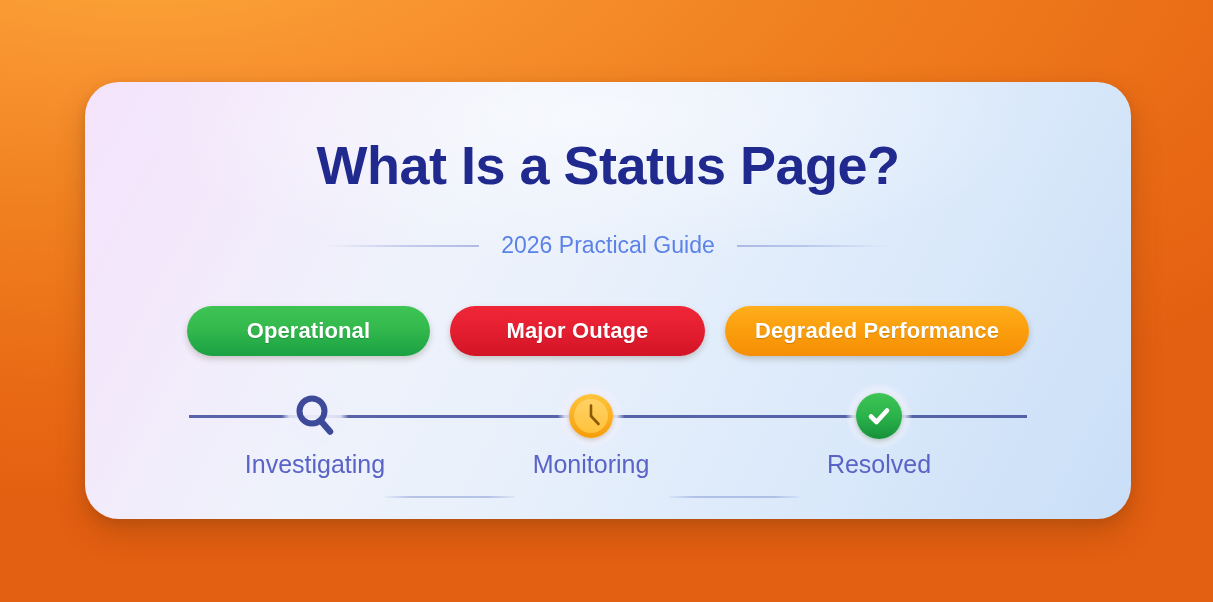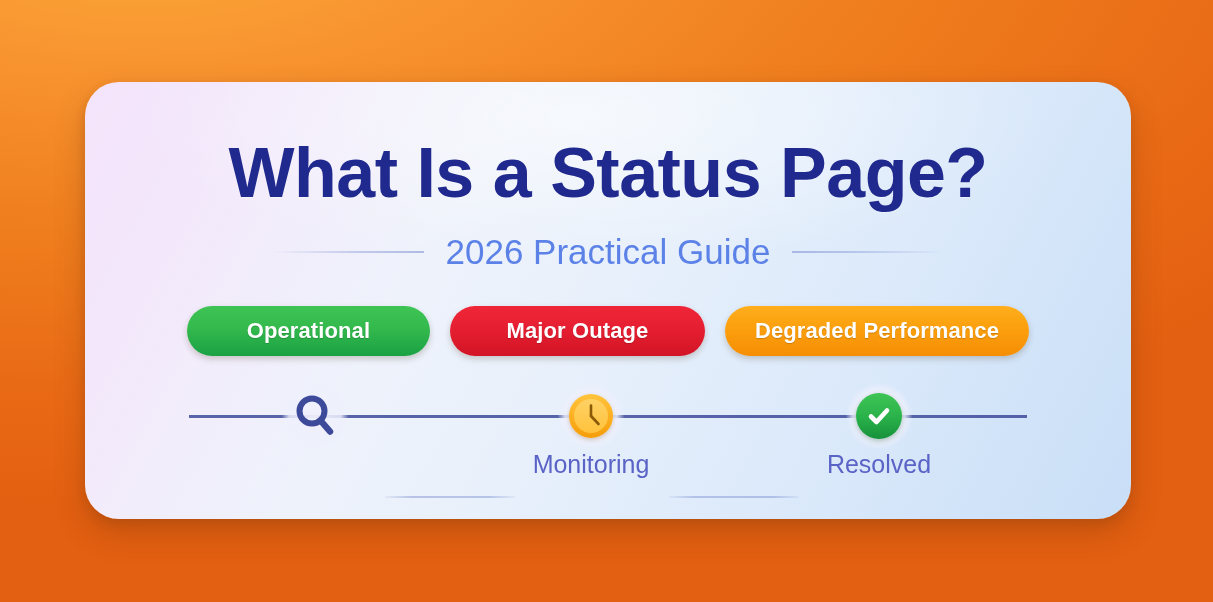--- a/index.html
+++ b/index.html
@@ -64,21 +64,21 @@
     height: 100%;
   }
 
   
   #title {
     position: absolute;
     top: 56px;
     left: 0;
     width: 100%;
     text-align: center;
-    font-size: 70px;
+    font-size: 54px;
     line-height: 1;
     font-weight: 700;
     letter-spacing: -0.5px;
     color: #202a8e;
     font-family: "Liberation Sans", sans-serif;
     text-shadow: 0 1px 0 rgba(255,255,255,0.35);
     white-space: nowrap;
   }
 
   
@@ -97,21 +97,21 @@
     height: 2px;
     flex: 0 0 auto;
   }
   .sub-rule.left {
     background: linear-gradient(to right, rgba(123,140,210,0.0) 0%, rgba(123,140,210,0.38) 55%, rgba(123,140,210,0.55) 100%);
   }
   .sub-rule.right {
     background: linear-gradient(to left, rgba(123,140,210,0.0) 0%, rgba(123,140,210,0.38) 55%, rgba(123,140,210,0.55) 100%);
   }
   #subtitle {
-    font-size: 35px;
+    font-size: 23px;
     line-height: 1;
     font-weight: 400;
     color: #5c82e8;
     white-space: nowrap;
   }
 
   
   #pill-row {
     position: absolute;
     top: 224px;
@@ -269,20 +269,21 @@
         <div class="label-rule" id="label-rule-2"></div>
 
         <div class="step" style="left:126px;">
           <div class="step-icon">
             <div class="icon-halo"></div>
             <svg width="52" height="52" viewBox="0 0 52 52" aria-hidden="true">
               <circle cx="23" cy="21" r="12.5" fill="none" stroke="#3d4a9a" stroke-width="6"></circle>
               <line x1="31.5" y1="30.5" x2="41" y2="41.5" stroke="#3d4a9a" stroke-width="6.5" stroke-linecap="round"></line>
             </svg>
           </div>
+          <div class="step-label">Investigating</div>
         </div>
 
         <div class="step" style="left:690px;">
           <div class="step-icon">
             <div class="icon-halo"></div>
             <div class="check-circle">
               <svg width="28" height="28" viewBox="0 0 28 28" aria-hidden="true">
                 <polyline points="6,14.5 11.5,20 22,8.5" fill="none" stroke="#ffffff" stroke-width="4.6" stroke-linecap="round" stroke-linejoin="round"></polyline>
               </svg>
             </div>

